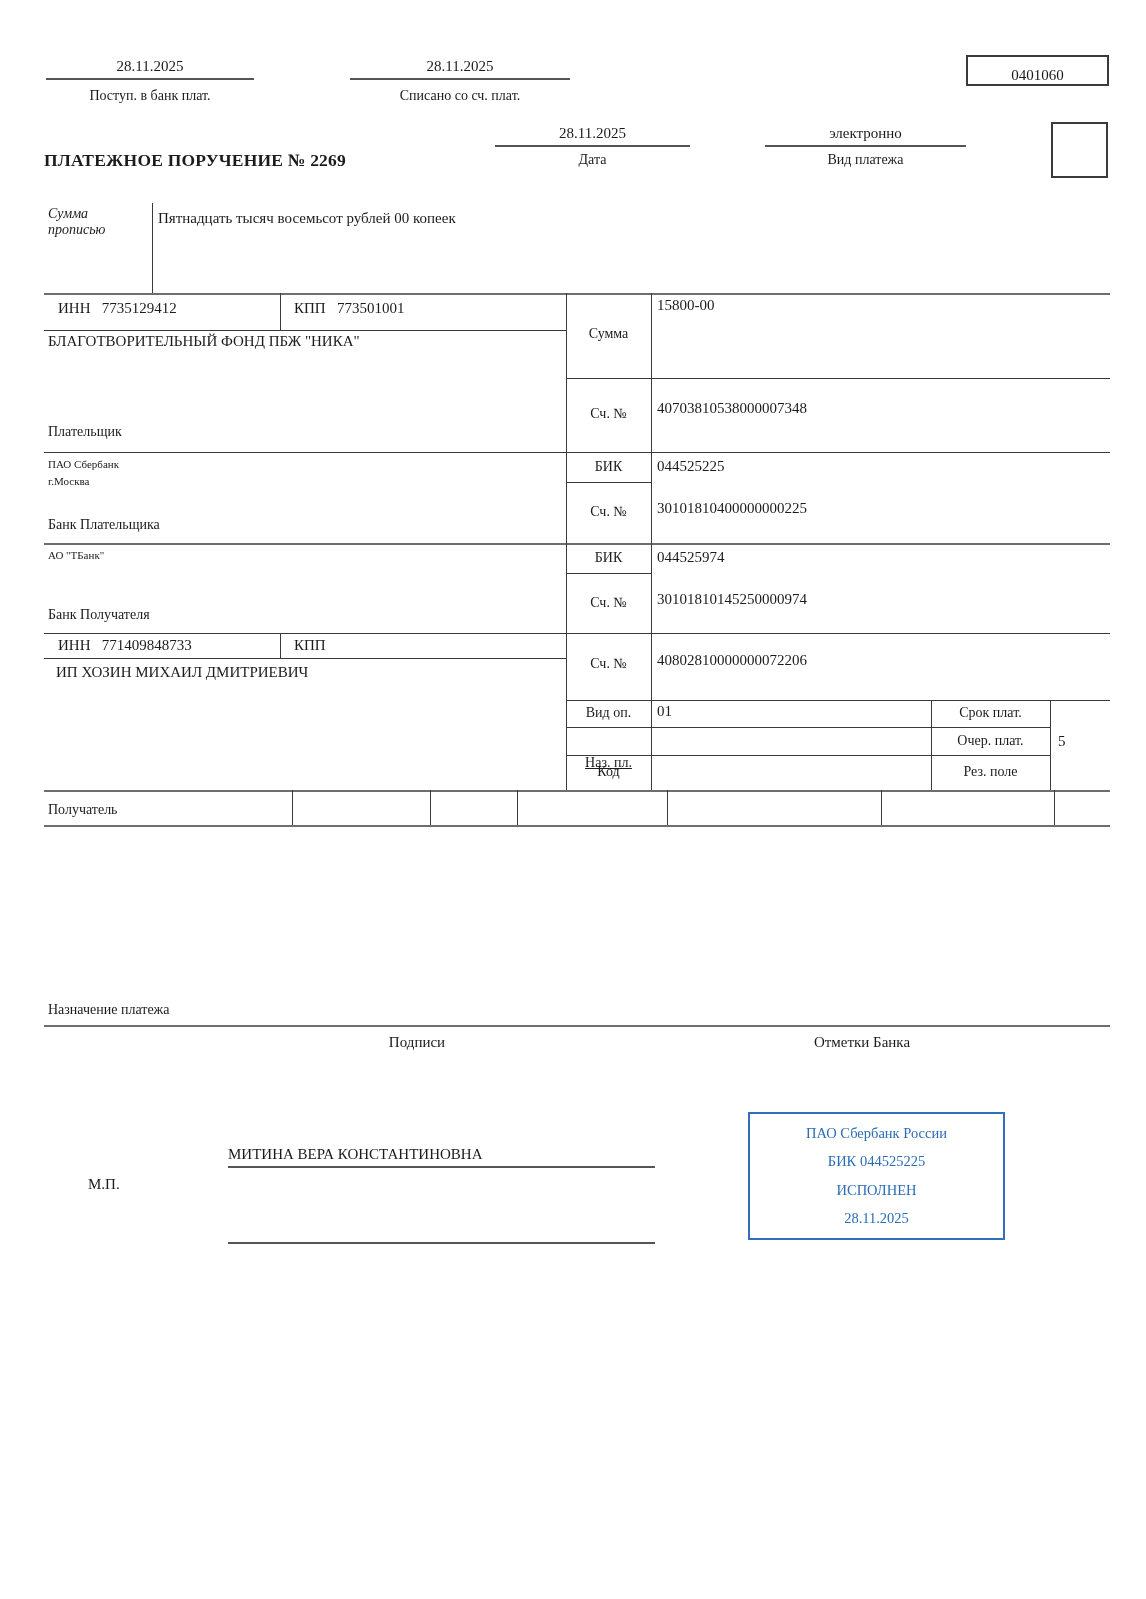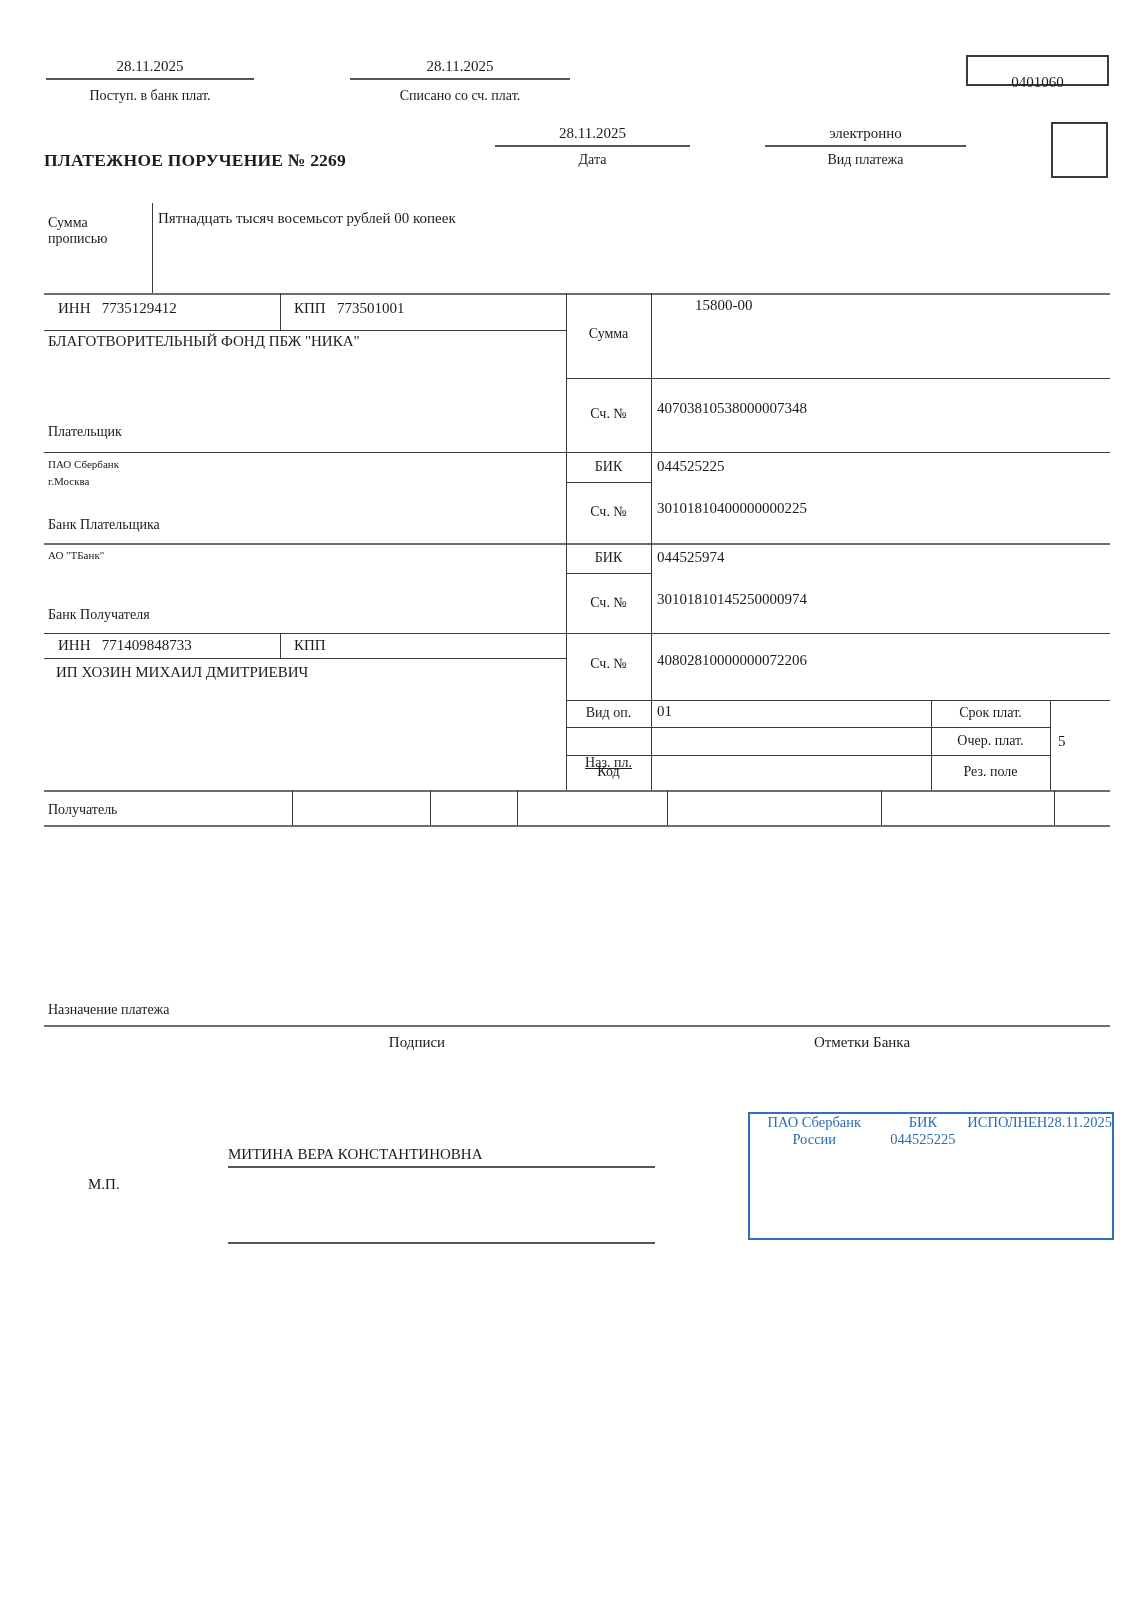--- a/index.html
+++ b/index.html
@@ -14,53 +14,53 @@
   .t14{font-size:14px;line-height:1.15;}
   .t15{font-size:15px;line-height:1.15;}
   .t11{font-size:11px;line-height:1.3;}
   .cc{text-align:center;}
   .lblcol{position:absolute;left:566px;width:85px;text-align:center;font-size:14px;}
   .minicol{position:absolute;left:931px;width:119px;text-align:center;font-size:14px;}
   .datefield{position:absolute;border-bottom:2px solid #555;text-align:center;font-size:15px;padding-bottom:3px;}
   .box{position:absolute;border:2px solid #3a3a3a;box-sizing:border-box;}
   .title{font-size:17.5px;font-weight:bold;letter-spacing:.2px;}
   .stamp{
-    position:absolute;left:748px;top:1112px;width:366px;height:128px;
+    position:absolute;left:748px;top:1112px;width:257px;height:128px;
     border:2px solid #2e6fbe;box-sizing:border-box;color:#2b6cb5;
-    display:flex;justify-content:space-evenly;
+    display:flex;flex-direction:column;justify-content:space-evenly;
     text-align:center;font-size:14.5px;
   }
   .sigline{position:absolute;background:#555;height:2px;}
 </style>
 </head>
 <body>
 
 <div class="page">
 
   <div class="datefield" style="left:46px;top:58px;width:208px;">28.11.2025</div>
   <div class="abs t14 cc" style="left:46px;top:88px;width:208px;">Поступ. в банк плат.</div>
 
   <div class="datefield" style="left:350px;top:58px;width:220px;">28.11.2025</div>
   <div class="abs t14 cc" style="left:350px;top:88px;width:220px;">Списано со сч. плат.</div>
 
   <div class="box" style="left:966px;top:55px;width:143px;height:31px;">
-    <div class="t15 cc" style="padding-top:17px;">0401060</div>
+    <div class="t15 cc" style="padding-top:10px;">0401060</div>
   </div>
 
   <div class="abs title" style="left:44px;top:150px;">ПЛАТЕЖНОЕ ПОРУЧЕНИЕ № 2269</div>
 
   <div class="datefield" style="left:495px;top:125px;width:195px;">28.11.2025</div>
   <div class="abs t14 cc" style="left:495px;top:152px;width:195px;">Дата</div>
 
   <div class="datefield" style="left:765px;top:125px;width:201px;">электронно</div>
   <div class="abs t14 cc" style="left:765px;top:152px;width:201px;">Вид платежа</div>
 
   <div class="box" style="left:1051px;top:122px;width:57px;height:56px;"></div>
 
-  <div class="abs t14" style="left:48px;top:215px;width:100px;">Сумма прописью</div>
+  <div class="abs t14" style="left:48px;top:206px;width:100px;font-style:italic;">Сумма прописью</div>
   <div class="vl" style="left:152px;top:203px;height:90px;"></div>
   <div class="abs t15" style="left:158px;top:210px;width:940px;">Пятнадцать тысяч восемьсот рублей 00 копеек</div>
 
   <div class="hl heavy" style="left:44px;top:293px;width:1066px;"></div>
   <div class="hl" style="left:44px;top:330px;width:522px;"></div>
   <div class="hl" style="left:566px;top:378px;width:544px;"></div>
   <div class="hl" style="left:44px;top:452px;width:1066px;"></div>
   <div class="hl" style="left:566px;top:482px;width:85px;"></div>
   <div class="hl heavy" style="left:44px;top:543px;width:1066px;"></div>
   <div class="hl" style="left:566px;top:573px;width:85px;"></div>
@@ -115,21 +115,21 @@
   <div class="lblcol" style="top:406px;">Сч. №</div>
   <div class="lblcol" style="top:459px;">БИК</div>
   <div class="lblcol" style="top:504px;">Сч. №</div>
   <div class="lblcol" style="top:550px;">БИК</div>
   <div class="lblcol" style="top:595px;">Сч. №</div>
   <div class="lblcol" style="top:656px;">Сч. №</div>
   <div class="lblcol" style="top:705px;">Вид оп.</div>
   <div class="lblcol" style="top:755px;text-decoration:underline;">Наз. пл.</div>
   <div class="lblcol" style="top:764px;">Код</div>
 
-  <div class="abs t15" style="left:695px;top:297px;">15800-00</div>
+  <div class="abs t15" style="left:657px;top:297px;">15800-00</div>
   <div class="abs t15" style="left:657px;top:400px;">40703810538000007348</div>
   <div class="abs t15" style="left:657px;top:458px;">044525225</div>
   <div class="abs t15" style="left:657px;top:500px;">30101810400000000225</div>
   <div class="abs t15" style="left:657px;top:549px;">044525974</div>
   <div class="abs t15" style="left:657px;top:591px;">30101810145250000974</div>
   <div class="abs t15" style="left:657px;top:652px;">40802810000000072206</div>
   <div class="abs t15" style="left:657px;top:703px;">01</div>
 
   <div class="minicol" style="top:705px;text-align:center;">Срок плат.</div>
   <div class="minicol" style="top:733px;">Очер. плат.</div>

